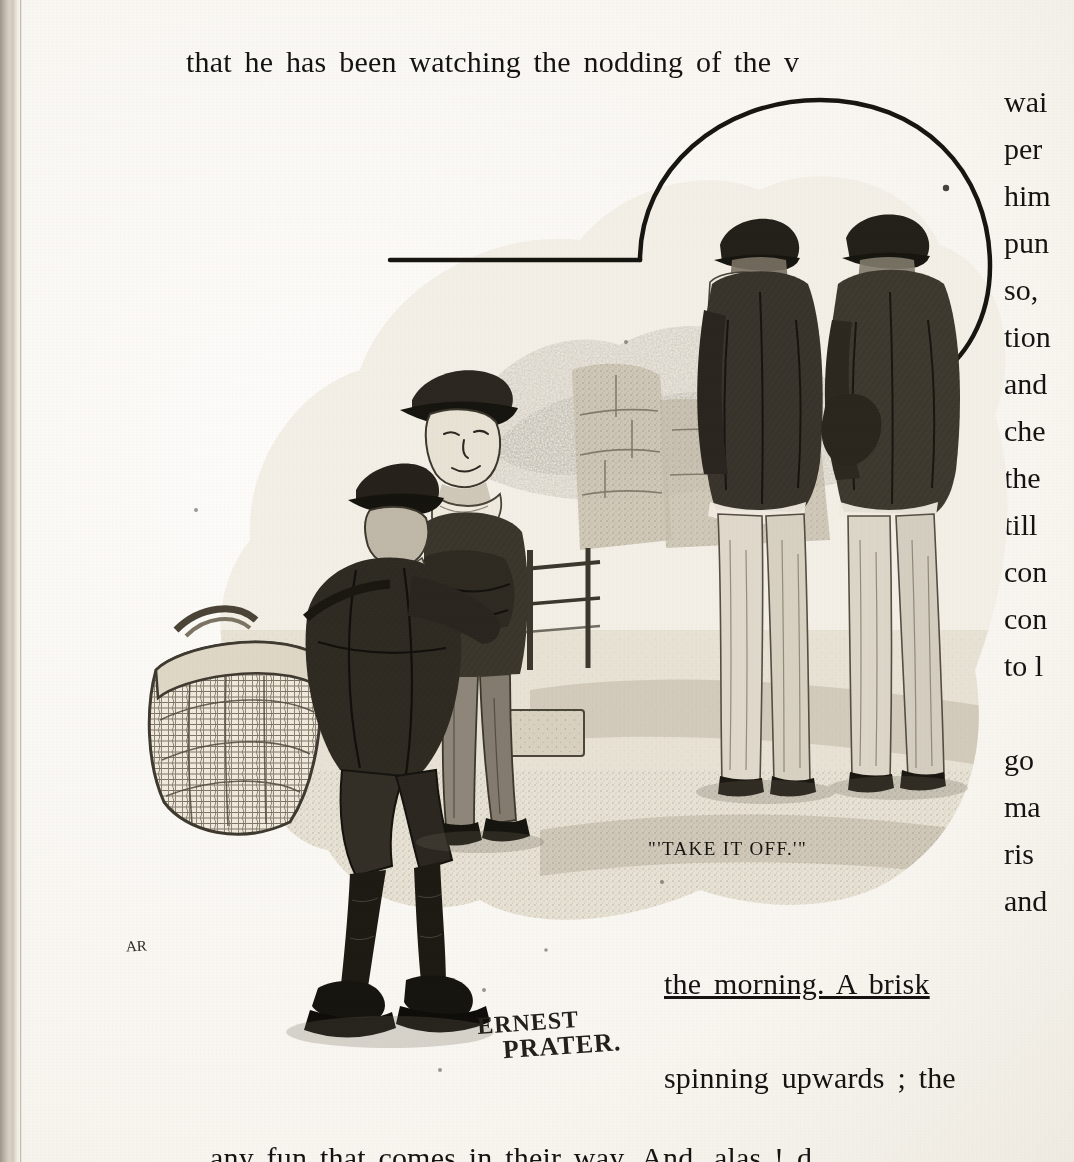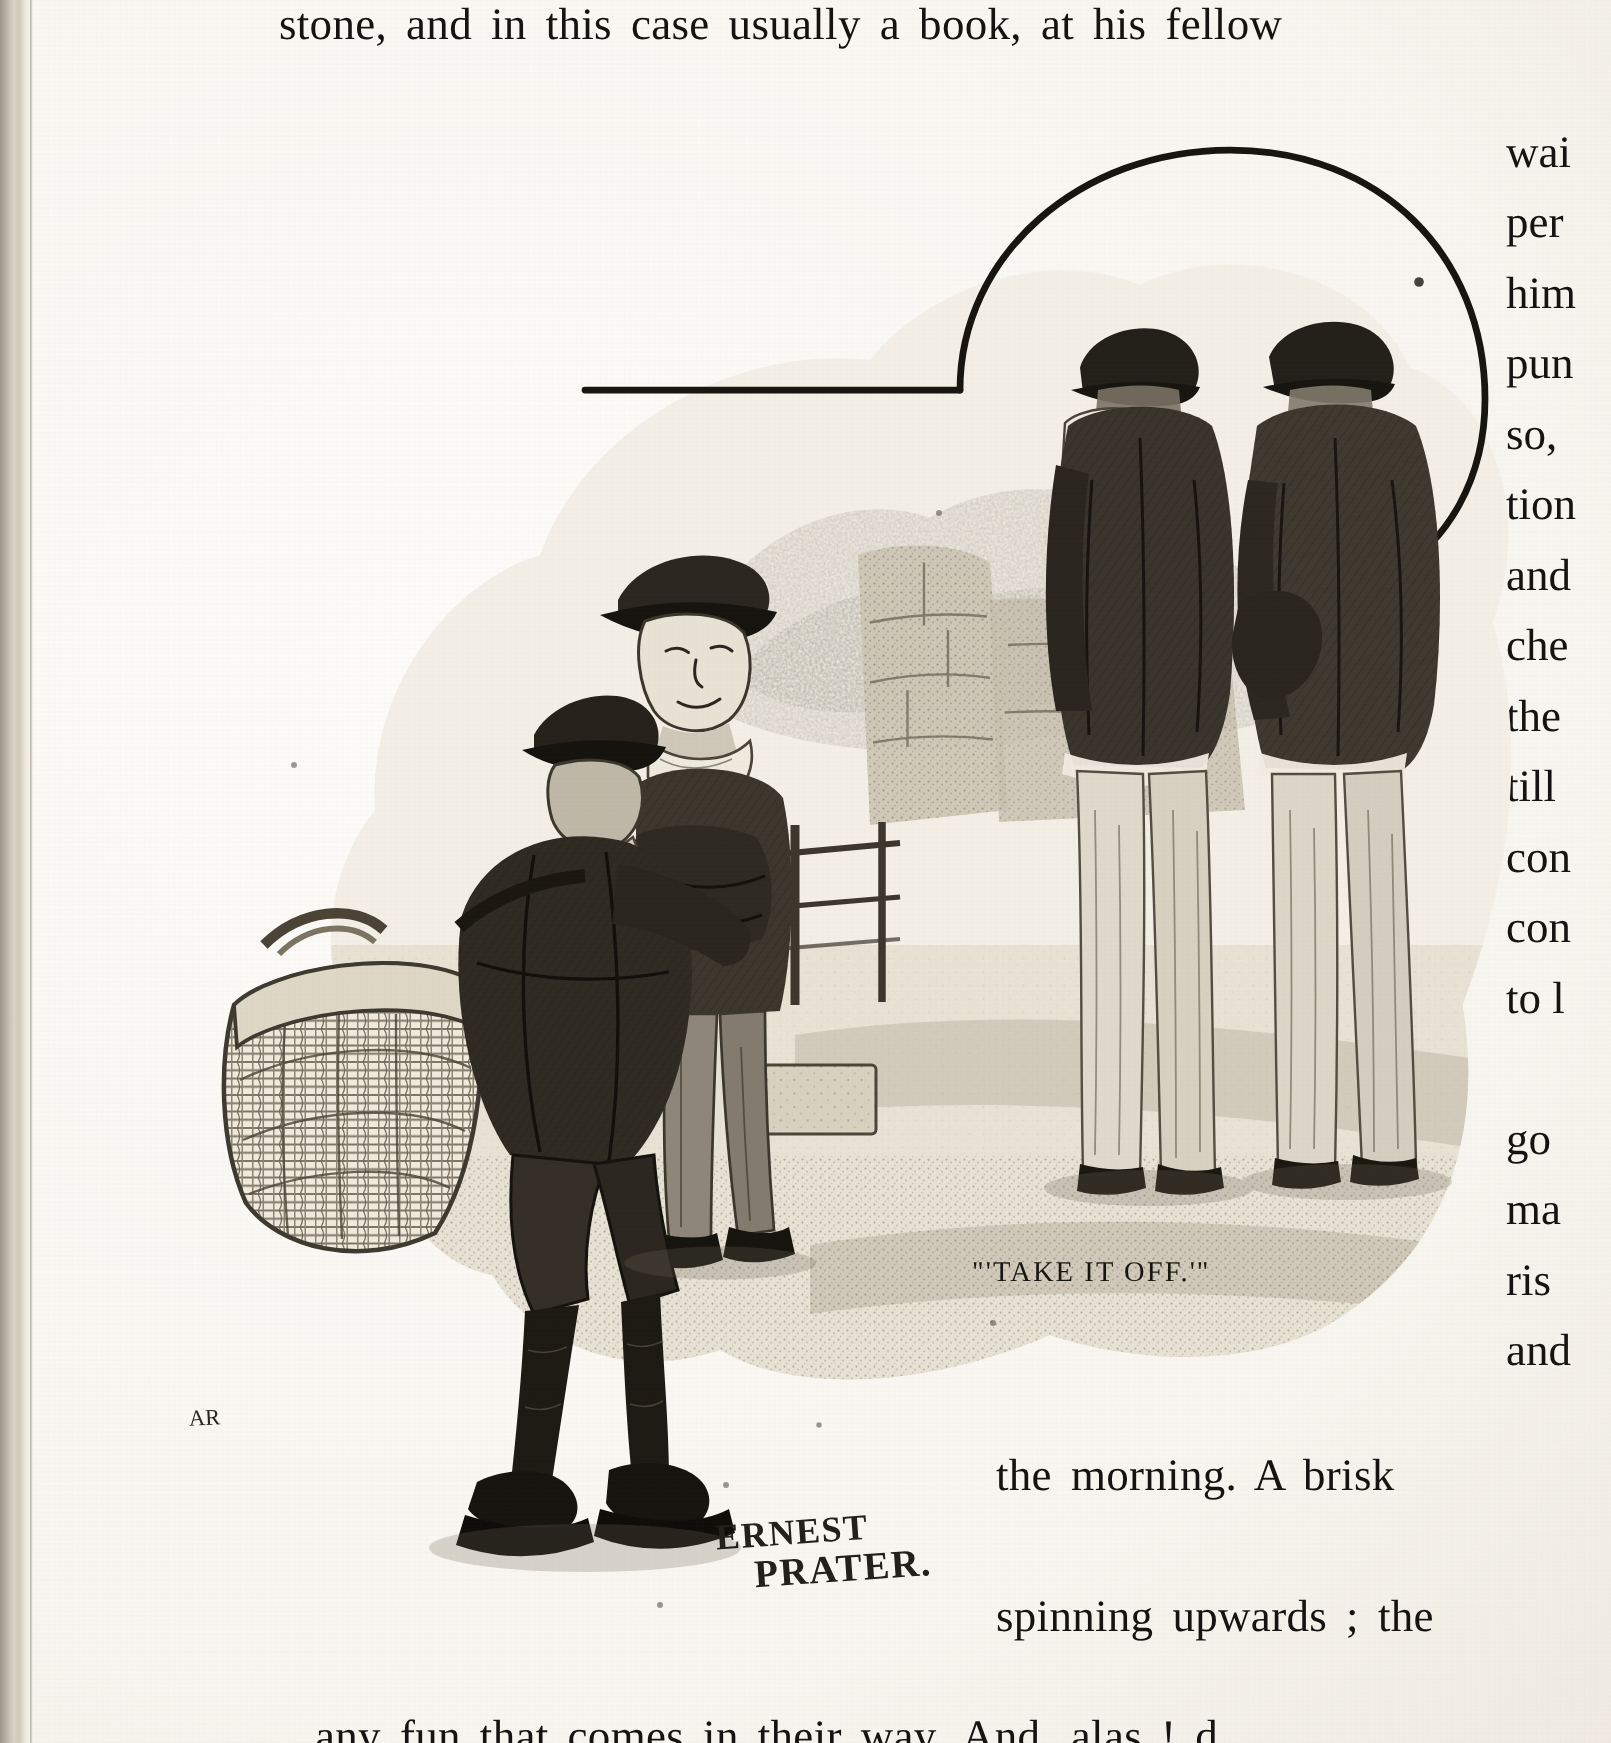--- a/index.html
+++ b/index.html
@@ -126,21 +126,21 @@
     transform: rotate(-3deg);
   }
 </style>
 </head>
 <body>
 
 <div id="page">
 
   <div id="paper-tint"></div>
 
-  <div class="text-line body-text" style="left:186px; top:0px;">stone, and in this case usually a book, at his fellow</div>
+  <div class="text-line body-text" style="left:186px; top:45px;">that he has been watching the nodding of the v</div>
 
   <div id="right-col">
     <div class="rl">wai</div>
     <div class="rl">per</div>
     <div class="rl">him</div>
     <div class="rl">pun</div>
     <div class="rl">so,</div>
     <div class="rl">tion</div>
     <div class="rl">and</div>
     <div class="rl">che</div>
@@ -516,20 +516,20 @@
 
   <div class="caption">
     <span>"'TAKE IT OFF.'"</span>
   </div>
 
   <div class="signature">
     <div class="l1">ERNEST</div>
     <div class="l2">PRATER.</div>
   </div>
 
-  <div class="text-line body-text" style="left:664px; top:967px;">the morning.   A brisk</div>
+  <div class="text-line body-text" style="left:664px; top:967px;text-decoration:underline;">the morning.   A brisk</div>
   <div class="text-line body-text" style="left:664px; top:1061px;">spinning upwards ;   the</div>
   <div class="text-line body-text" style="left:210px; top:1113px;margin-top:28px;">any fun that comes  in their way.    And, alas ! d</div>
 
   <div id="grain"></div>
   <div id="gutter"></div>
   <div id="gutter-line"></div>
 </div>
 
 </body></html>

